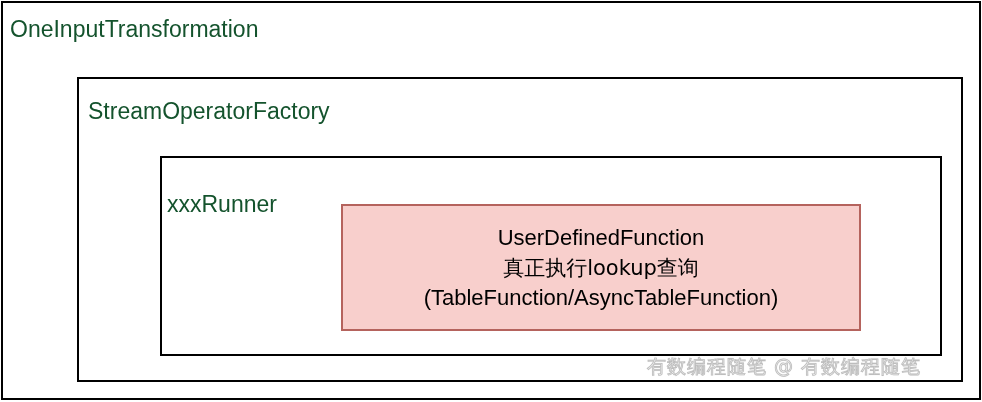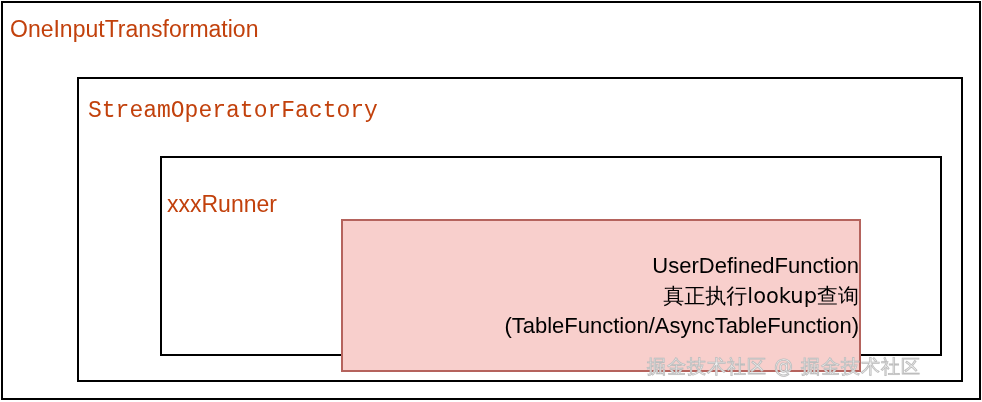--- a/index.html
+++ b/index.html
@@ -23,21 +23,21 @@
     position: absolute;
     box-sizing: border-box;
     background: transparent;
   }
   .box-plain {
     border: 2px solid #000000;
   }
 
   .box-label {
     position: absolute;
-    color: #c2410c;
+    color: #14532d;
     white-space: nowrap;
     line-height: 1;
   }
 
   
   #box-outer {
     left: 1px;
     top: 1px;
     width: 980px;
     height: 399px;
@@ -52,48 +52,47 @@
   #box-middle {
     left: 77px;
     top: 77px;
     width: 886px;
     height: 305px;
   }
   #label-middle {
     left: 88px;
     top: 100px;
     font-size: 23px;
-    font-family: Liberation Mono, monospace;
   }
 
   
   #box-inner {
     left: 160px;
     top: 156px;
     width: 782px;
     height: 200px;
   }
   #label-inner {
     left: 167px;
     top: 177px;
     font-size: 23px;
     margin-top: 16px;
   }
 
   
   #box-udf {
     left: 341px;
-    top: 219px;
+    top: 204px;
     width: 520px;
-    height: 153px;
+    height: 127px;
     border: 2px solid #b5635d;
     background: #f8cfcc;
     display: flex;
     flex-direction: column;
-    align-items: flex-end;
+    align-items: center;
     justify-content: center;
   }
   .udf-line {
     color: #000000;
     font-size: 22px;
     line-height: 30px;
     text-align: center;
     white-space: nowrap;
   }
   .udf-line-cjk {
@@ -130,15 +129,15 @@
 
   <div class="box box-plain" id="box-inner"></div>
   <div class="box-label" id="label-inner">xxxRunner</div>
 
   <div class="box" id="box-udf">
     <div class="udf-line">UserDefinedFunction</div>
     <div class="udf-line udf-line-cjk">真正执行lookup查询</div>
     <div class="udf-line">(TableFunction/AsyncTableFunction)</div>
   </div>
 
-  <div id="watermark">掘金技术社区 @ 掘金技术社区</div>
+  <div id="watermark">有数编程随笔 @ 有数编程随笔</div>
 
 </div>
 
 </body></html>

